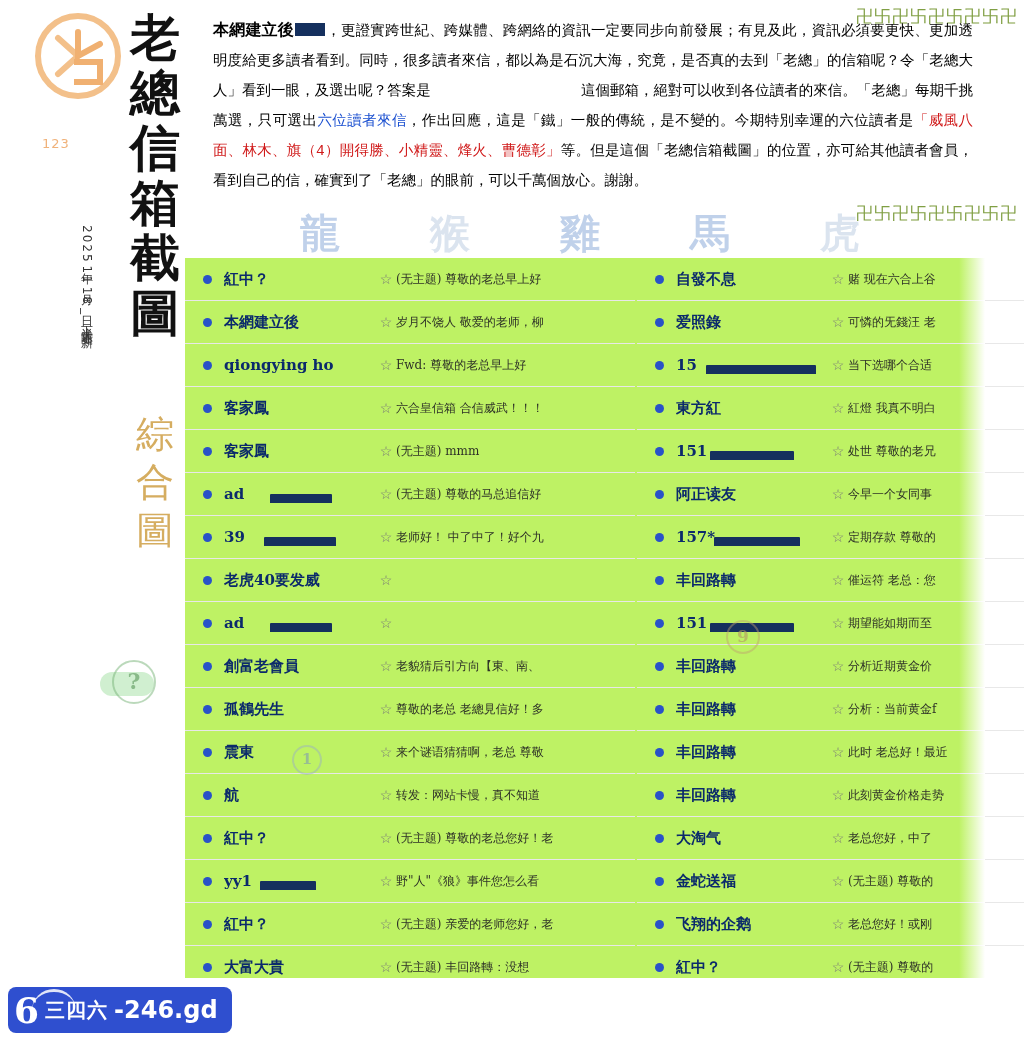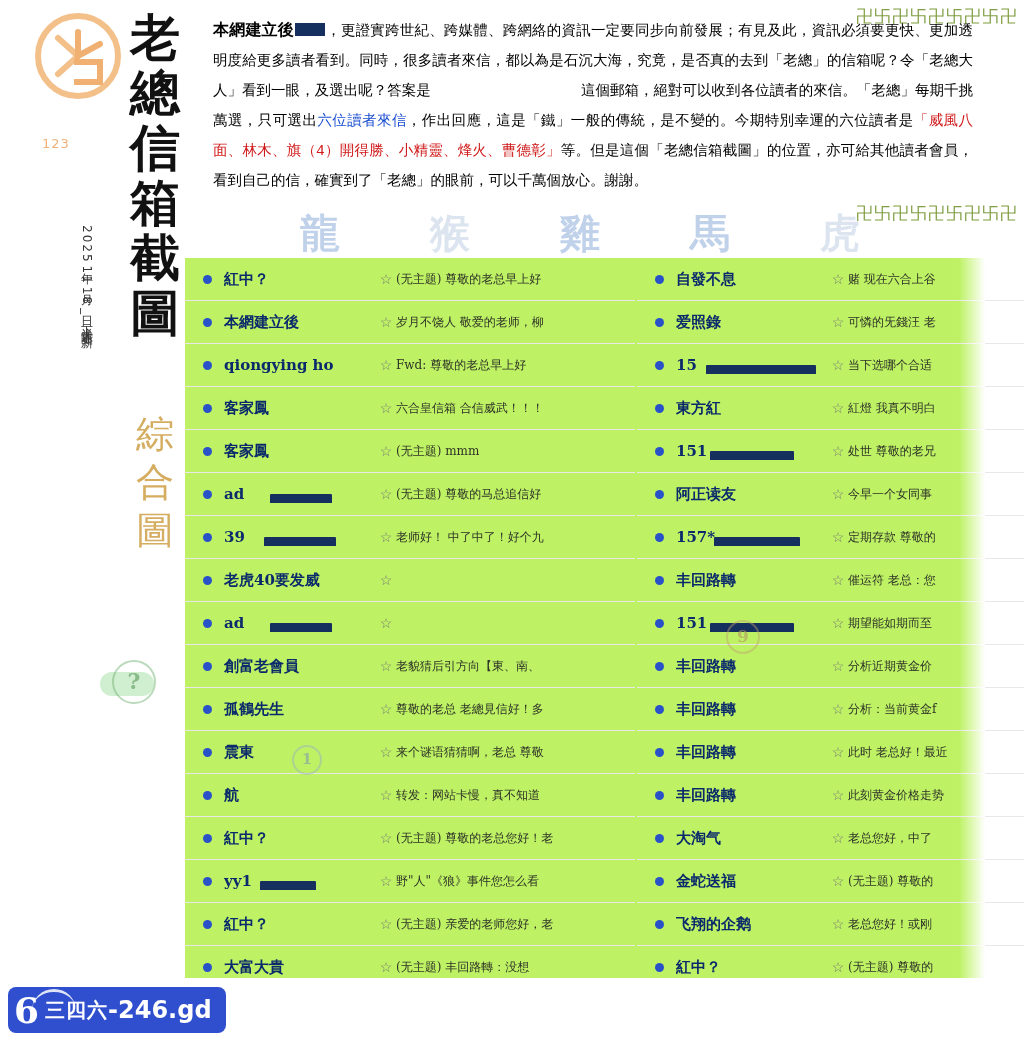--- a/index.html
+++ b/index.html
@@ -268,20 +268,21 @@
     color: #ffffff;
     line-height: 36px;
     margin-right: 6px;
   }
   .badge .cn {
     font-family: Liberation Serif, serif;
     font-size: 20px;
     font-weight: bold;
     color: #ffffff;
     letter-spacing: 1px;
+    margin-right: 6px;
   }
   .badge .dom {
     font-family: "DejaVu Sans", sans-serif;
     font-size: 24px;
     font-weight: bold;
     color: #ffffff;
   }
   .badge .swoosh {
     position: absolute;
     left: 24px;

